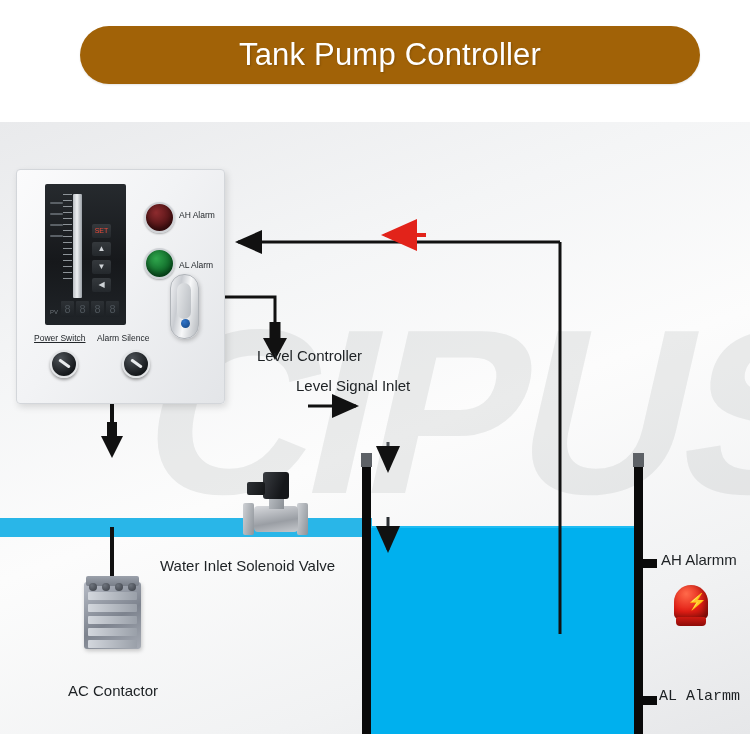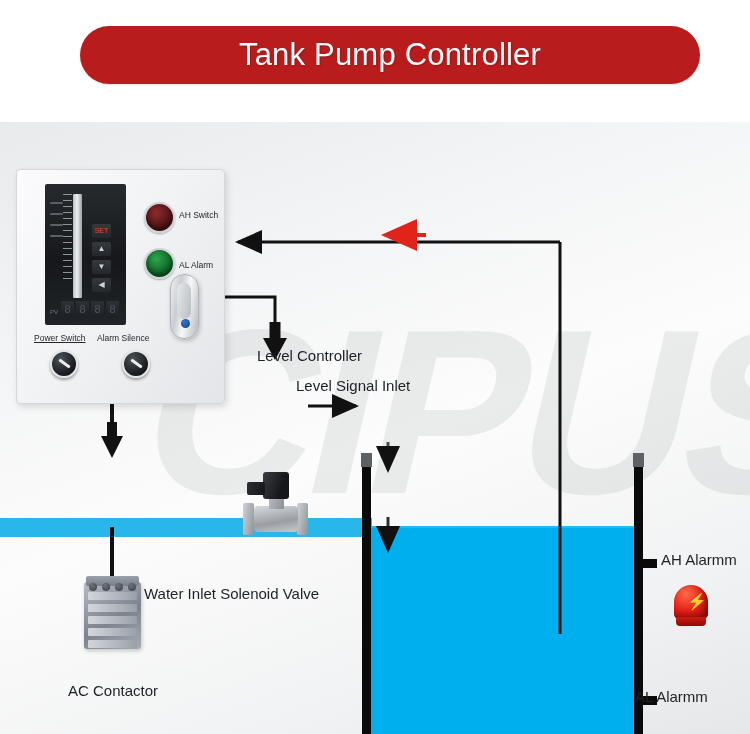--- a/index.html
+++ b/index.html
@@ -8,21 +8,21 @@
     background:#ffffff;
     font-family:"Liberation Sans", sans-serif;
     position:relative;
   }
   #stage{position:relative;width:750px;height:734px;overflow:hidden;background:#fff;}
 
   
   .header-zone{position:absolute;left:0;top:0;width:750px;height:122px;background:#fff;}
   .title-banner{
     position:absolute;left:80px;top:26px;width:620px;height:58px;
-    background:#b91c1c;border-radius:29px;
+    background:#a16207;border-radius:29px;
     display:flex;align-items:center;justify-content:center;
     box-shadow:0 1px 2px rgba(0,0,0,.10);
   }
   .title-main{
     color:#ffffff;font-size:31px;font-weight:400;letter-spacing:.2px;
     text-shadow:1px 1px 2px rgba(0,0,0,.18);
     white-space:nowrap;
   }
   .title-sub{
     color:#ffffff;font-size:22px;font-weight:400;margin-left:9px;
@@ -123,24 +123,24 @@
   .knob-label.power{left:17px;top:163px;text-decoration:underline;}
   .knob-label.silence{left:80px;top:163px;}
 
   
   .svg-layer{position:absolute;left:0;top:0;width:750px;height:612px;}
 
   
   .dlabel{position:absolute;font-size:15px;color:#1d2124;white-space:nowrap;}
   .lbl-level-controller{left:257px;top:225px;}
   .lbl-level-signal{left:296px;top:255px;}
-  .lbl-valve{left:144px;top:435px;margin-top:28px;}
+  .lbl-valve{left:160px;top:435px;}
   .lbl-contactor{left:68px;top:538px;margin-top:22px;}
   .lbl-ah{left:661px;top:429px;}
-  .lbl-al{left:635px;top:566px;}
+  .lbl-al{left:659px;top:566px;font-family:Liberation Mono, monospace;}
 
   
   .tank-wall{position:absolute;background:#0a0a0a;}
   .tank-left{left:362px;top:332px;width:9px;height:368px;}
   .tank-right{left:634px;top:332px;width:9px;height:368px;}
   .tank-cap{position:absolute;width:11px;height:14px;background:#5d6166;}
   .tank-cap.l{left:361px;top:331px;}
   .tank-cap.r{left:633px;top:331px;}
   .water{
     position:absolute;left:371px;top:405px;width:263px;height:286px;
@@ -362,21 +362,21 @@
         <div class="meter-tag">PV</div>
         <div class="digits">
           <i>8</i>
           <i>8</i>
           <i>8</i>
           <i>8</i>
         </div>
       </div>
 
       <div class="lamp ah"></div>
-      <div class="lamp-label ah">AH Switch</div>
+      <div class="lamp-label ah">AH Alarm</div>
 
       <div class="lamp al"></div>
       <div class="lamp-label al">AL Alarm</div>
 
       <div class="rocker">
         <div class="rocker-dot"></div>
       </div>
 
       <div class="knob-label power">Power Switch</div>
       <div class="knob power"></div>

